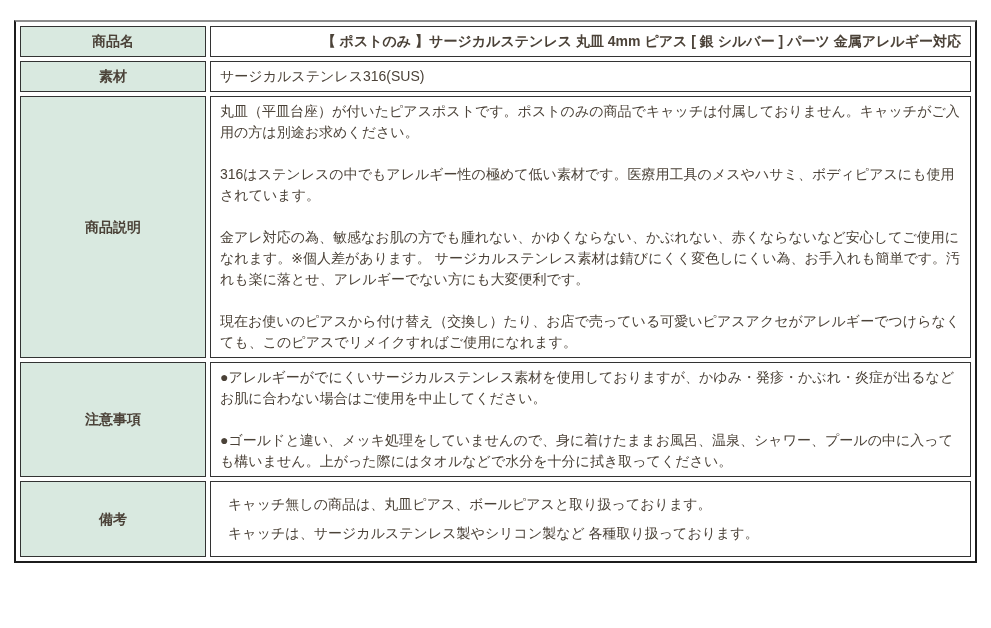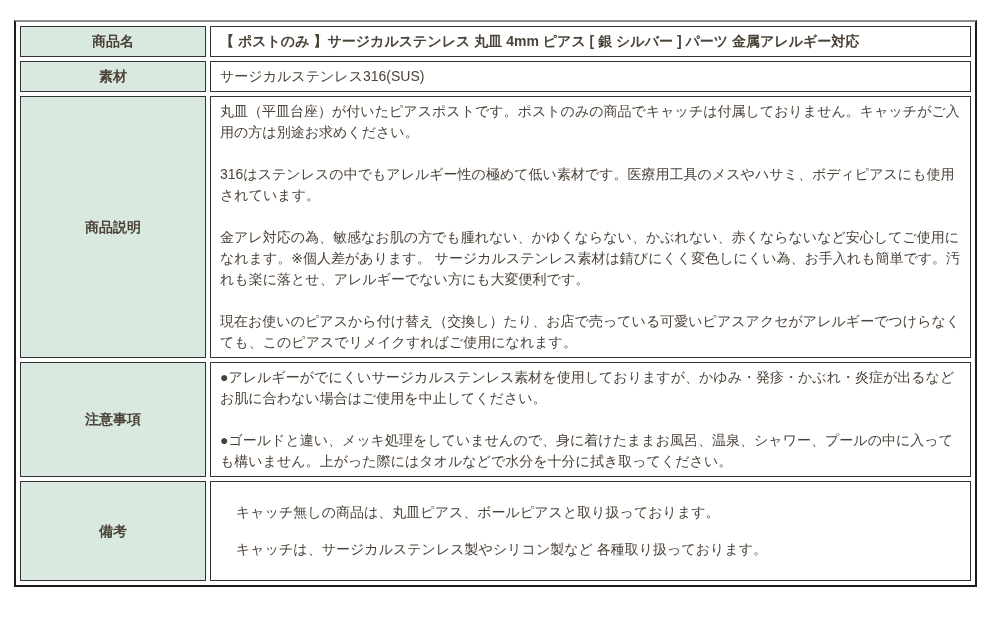--- a/index.html
+++ b/index.html
@@ -44,24 +44,24 @@
     vertical-align:middle;
     padding:4px 10px;
   }
   td{
     background:#ffffff;
     text-align:left;
     vertical-align:middle;
     padding:4px 9px;
   }
   td.multi{vertical-align:top;}
-  td.product-name{font-weight:bold;}
+  td.product-name{font-weight:bold;text-align:right;}
   td p{margin:0 0 21px 0;}
   td p:last-child{margin-bottom:0;}
-  td .line{margin:16px;}
+  td .line{margin:8px;font-family:Liberation Serif, serif;}
 </style>
 </head>
 <body>
 
 <table class="product">
   <tbody>
     <tr>
       <th>商品名</th>
       <td class="product-name">【 ポストのみ 】サージカルステンレス 丸皿 4mm ピアス [ 銀 シルバー ] パーツ 金属アレルギー対応</td>
     </tr>

